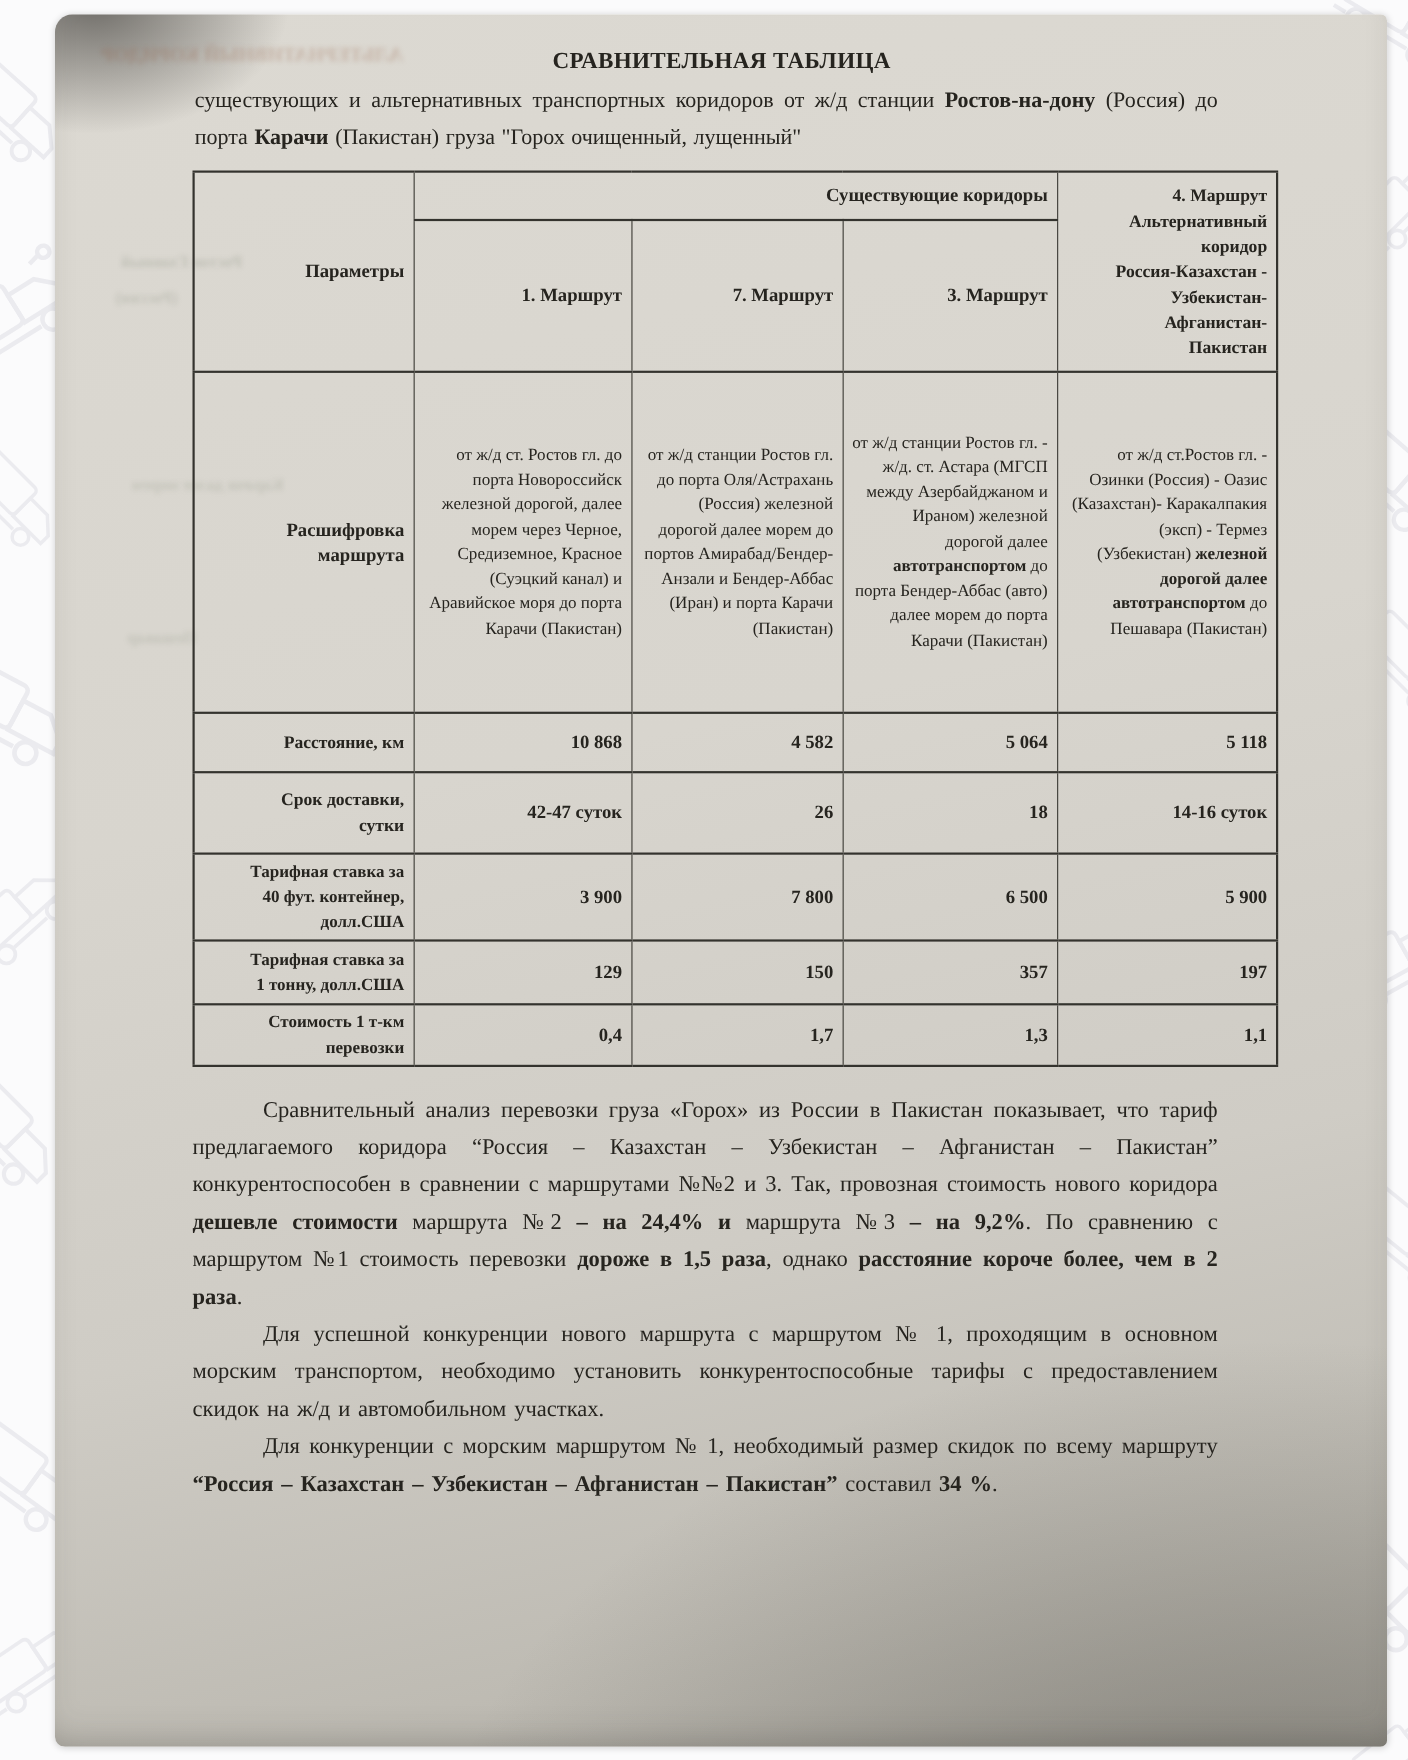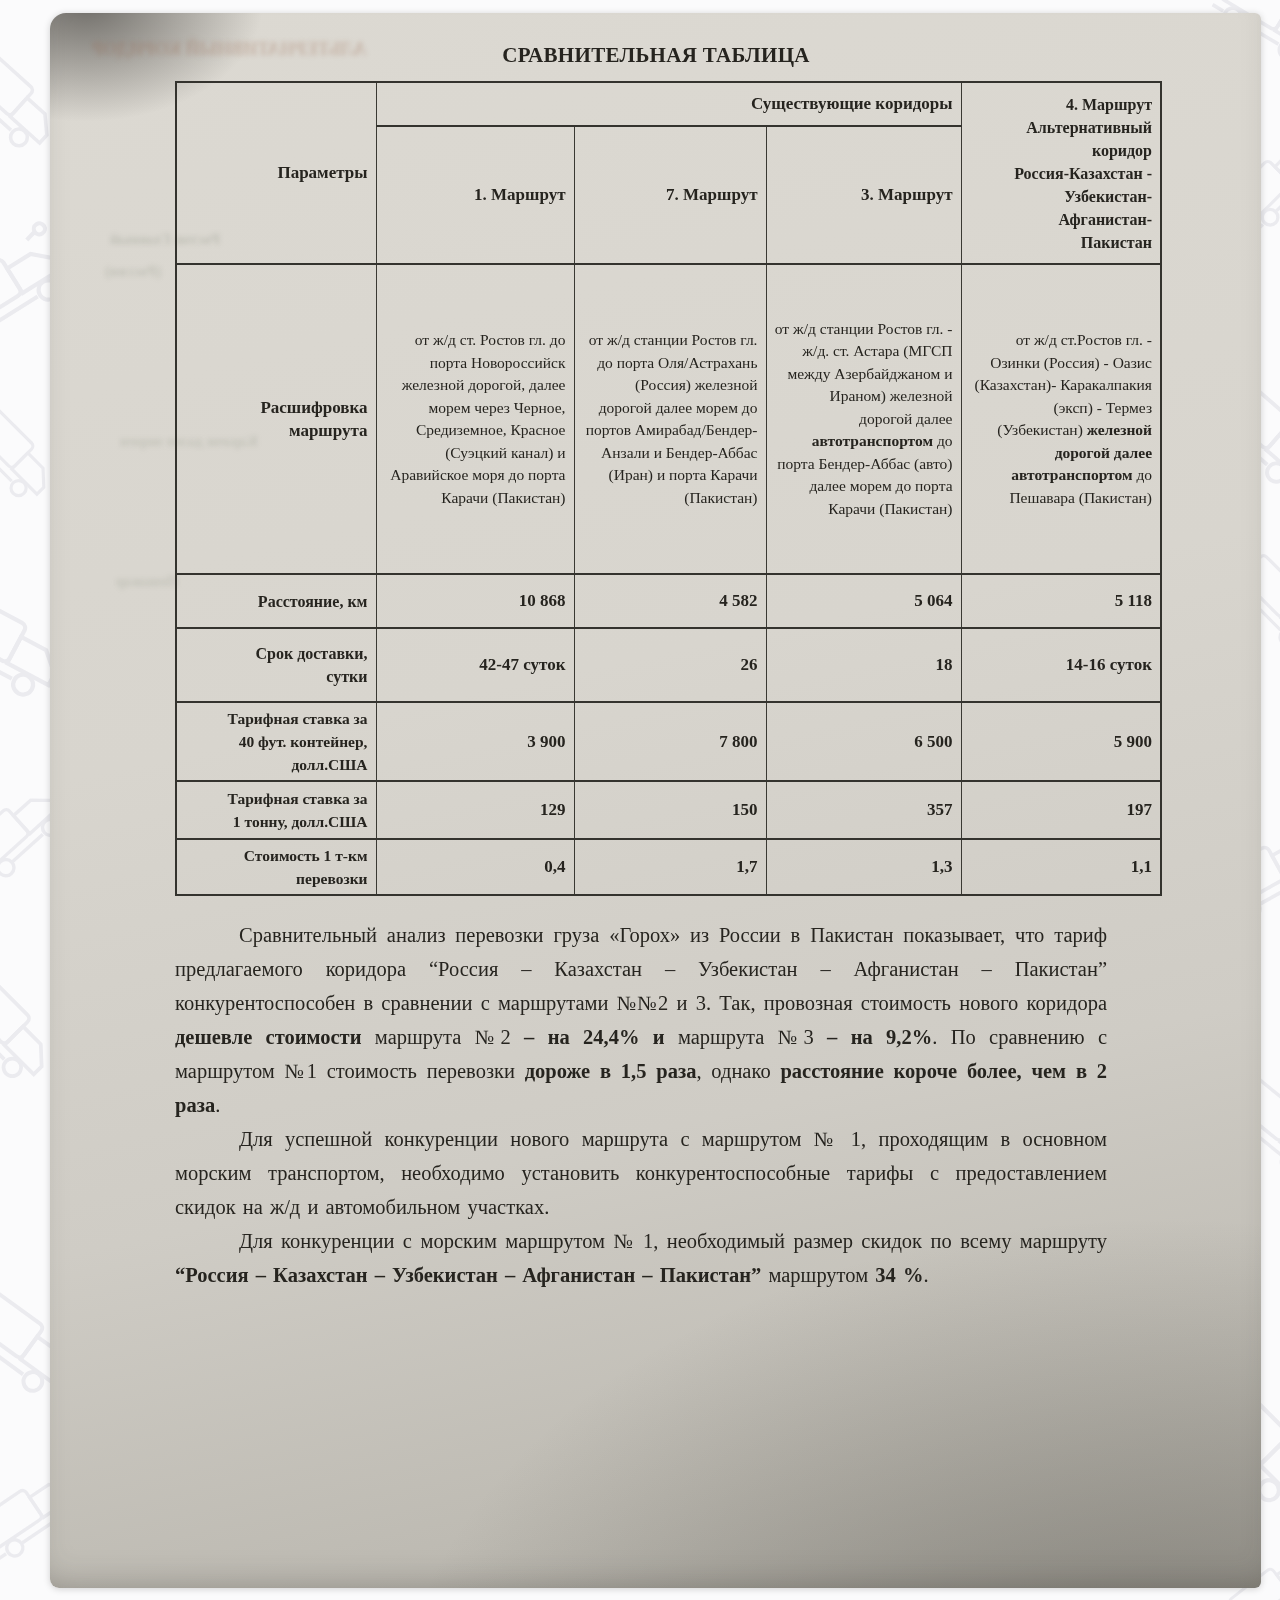--- a/index.html
+++ b/index.html
@@ -233,20 +233,21 @@
   <div class="bleed b1">АЛЬТЕРНАТИВНЫЙ КОРИДОР</div>
   <div class="bleed b2">Ростов Главный</div>
   <div class="bleed b3">(Россия)</div>
   <div class="bleed b4">Карачи далее морем</div>
   <div class="bleed b5">Пешавар</div>
 
   <div class="content">
 
     <h1 class="doc-title">СРАВНИТЕЛЬНАЯ ТАБЛИЦА</h1>
 
+    <p class="subtitle"><span>существующих и альтернативных транспортных коридоров от ж/д станции </span><b>Ростов-на-дону</b><span> (Россия) до порта </span><b>Карачи</b><span> (Пакистан) груза "Горох очищенный, лущенный"</span></p>
 
     <table class="cmp">
       <colgroup>
           <col style="width:200px">
           <col style="width:198px">
           <col style="width:192px">
           <col style="width:195px">
           <col style="width:200px">
         </colgroup>
       <tbody>
@@ -319,17 +320,17 @@
           <td class="val">1,7</td>
           <td class="val">1,3</td>
           <td class="val">1,1</td>
         </tr>
       </tbody>
     </table>
 
     <div class="paragraphs">
       <p><span>Сравнительный анализ перевозки груза «Горох» из России в Пакистан показывает, что тариф предлагаемого коридора “Россия – Казахстан – Узбекистан – Афганистан – Пакистан” конкурентоспособен в сравнении с маршрутами №№2 и 3. Так, провозная стоимость нового коридора </span><b>дешевле стоимости</b><span> маршрута №2 </span><b>– на 24,4% и</b><span> маршрута №3 </span><b>– на 9,2%</b><span>. По сравнению с маршрутом №1 стоимость перевозки </span><b>дороже в 1,5 раза</b><span>, однако </span><b>расстояние короче более, чем в 2 раза</b><span>.</span></p>
       <p>Для успешной конкуренции нового маршрута с маршрутом № 1, проходящим в основном морским транспортом, необходимо установить конкурентоспособные тарифы с предоставлением скидок на ж/д и автомобильном участках.</p>
-      <p><span>Для конкуренции с морским маршрутом № 1, необходимый размер скидок по всему маршруту </span><b>“Россия – Казахстан – Узбекистан – Афганистан – Пакистан”</b><span> маршрутом </span><b>34 %</b><span>.</span></p>
+      <p><span>Для конкуренции с морским маршрутом № 1, необходимый размер скидок по всему маршруту </span><b>“Россия – Казахстан – Узбекистан – Афганистан – Пакистан”</b><span> составил </span><b>34 %</b><span>.</span></p>
     </div>
 
   </div>
 </div>
 
 </body></html>

